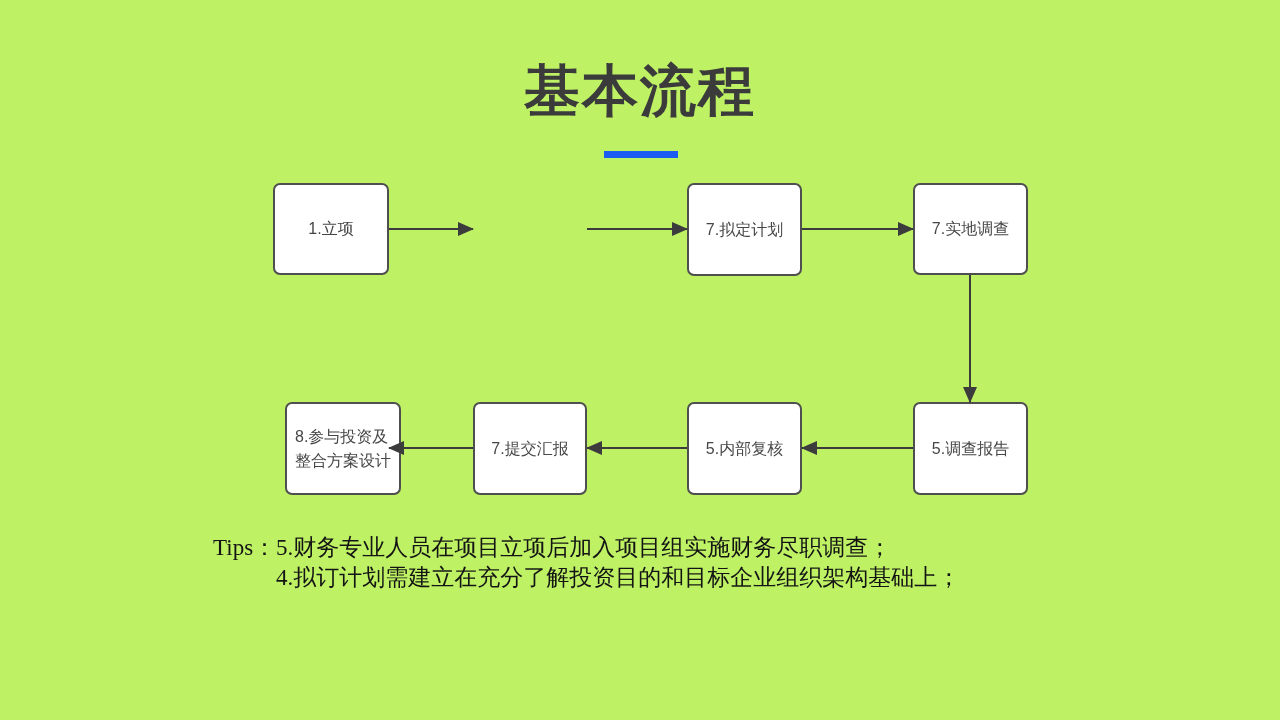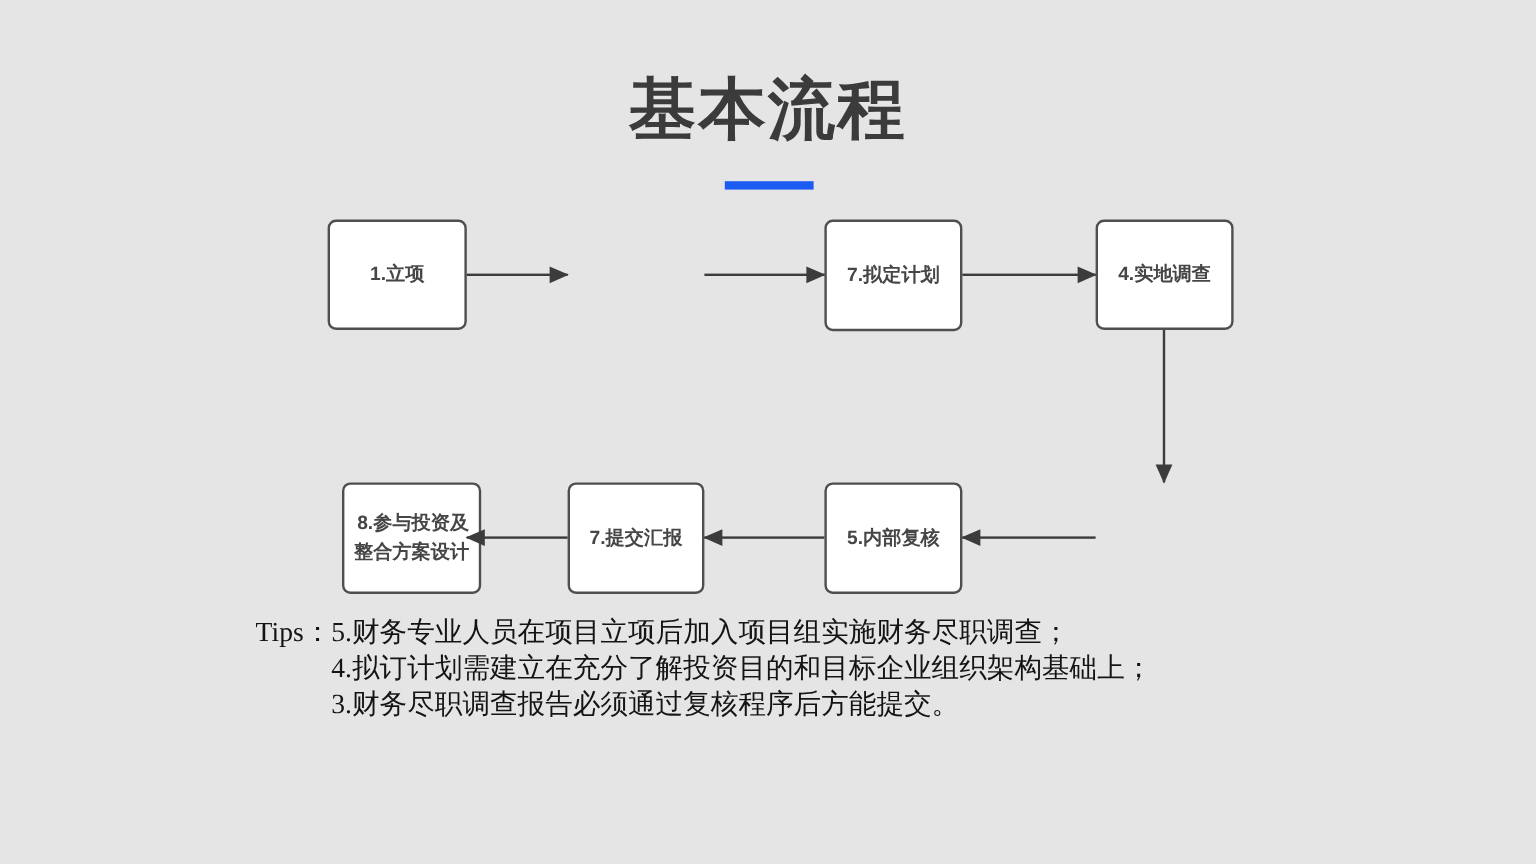--- a/index.html
+++ b/index.html
@@ -6,21 +6,21 @@
   html, body { width: 1280px; height: 720px; }
   body {
     font-family: "Liberation Sans", "DejaVu Sans", sans-serif;
     background: #ffffff;
     overflow: hidden;
   }
   .slide {
     position: relative;
     width: 1280px;
     height: 720px;
-    background: #e5e5e5;
+    background: #bef264;
   }
   .title {
     position: absolute;
     top: 56px;
     left: 0;
     width: 100%;
     text-align: center;
     font-size: 56px;
     font-weight: 900;
     letter-spacing: 2px;
@@ -46,24 +46,23 @@
     background: #ffffff;
     border: 2.5px solid #4f4f4f;
     border-radius: 7px;
     display: flex;
     align-items: center;
     justify-content: center;
   }
   .node-label {
     font-size: 16px;
     color: #464646;
-    text-align: right;
+    text-align: left;
     line-height: 24px;
     white-space: pre-line;
-    font-weight: bold;
   }
   .arrow {
     position: absolute;
     background: #3c3c3c;
   }
   .arrow .head {
     position: absolute;
     width: 0;
     height: 0;
     display: block;
@@ -85,21 +84,21 @@
   .arrow.down .head {
     bottom: -1px;
     left: -6px;
     border-top: 16px solid #3c3c3c;
     border-left: 7px solid transparent;
     border-right: 7px solid transparent;
   }
   .tips {
     position: absolute;
     left: 213px;
-    top: 512px;
+    top: 533px;
     display: flex;
     align-items: flex-start;
     font-family: "Liberation Serif", "DejaVu Serif", serif;
     font-size: 23px;
     line-height: 30px;
     color: #141414;
   }
   .tips-label {
     white-space: nowrap;
   }
@@ -115,21 +114,24 @@
   <div class="title-underline"></div>
 
   <div class="flowchart">
       <div class="node" style="left: 273px; top: 183px; width: 116px; height: 92px;">
         <span class="node-label">1.立项</span>
       </div>
       <div class="node" style="left: 687px; top: 183px; width: 115px; height: 93px;">
         <span class="node-label">7.拟定计划</span>
       </div>
       <div class="node" style="left: 913px; top: 183px; width: 115px; height: 92px;">
-        <span class="node-label">4.实地调查</span>
+        <span class="node-label">7.实地调查</span>
+      </div>
+      <div class="node" style="left: 913px; top: 402px; width: 115px; height: 93px;">
+        <span class="node-label">5.调查报告</span>
       </div>
       <div class="node" style="left: 687px; top: 402px; width: 115px; height: 93px;">
         <span class="node-label">5.内部复核</span>
       </div>
       <div class="node" style="left: 473px; top: 402px; width: 114px; height: 93px;">
         <span class="node-label">7.提交汇报</span>
       </div>
       <div class="node" style="left: 273px; top: 402px; width: 116px; height: 93px; margin-left: 12px;">
         <span class="node-label">8.参与投资及
 整合方案设计</span>
@@ -155,17 +157,16 @@
       <div class="arrow left" style="left: 389px; top: 447px; width: 84px; height: 2px;">
         <span class="head"></span>
       </div>
     </div>
 
   <div class="tips">
     <span class="tips-label">Tips：</span>
     <span class="tips-items">
       <span class="tips-line">5.财务专业人员在项目立项后加入项目组实施财务尽职调查；</span>
       <span class="tips-line">4.拟订计划需建立在充分了解投资目的和目标企业组织架构基础上；</span>
-      <span class="tips-line">3.财务尽职调查报告必须通过复核程序后方能提交。</span>
     </span>
   </div>
 
 </div>
 
 </body></html>

